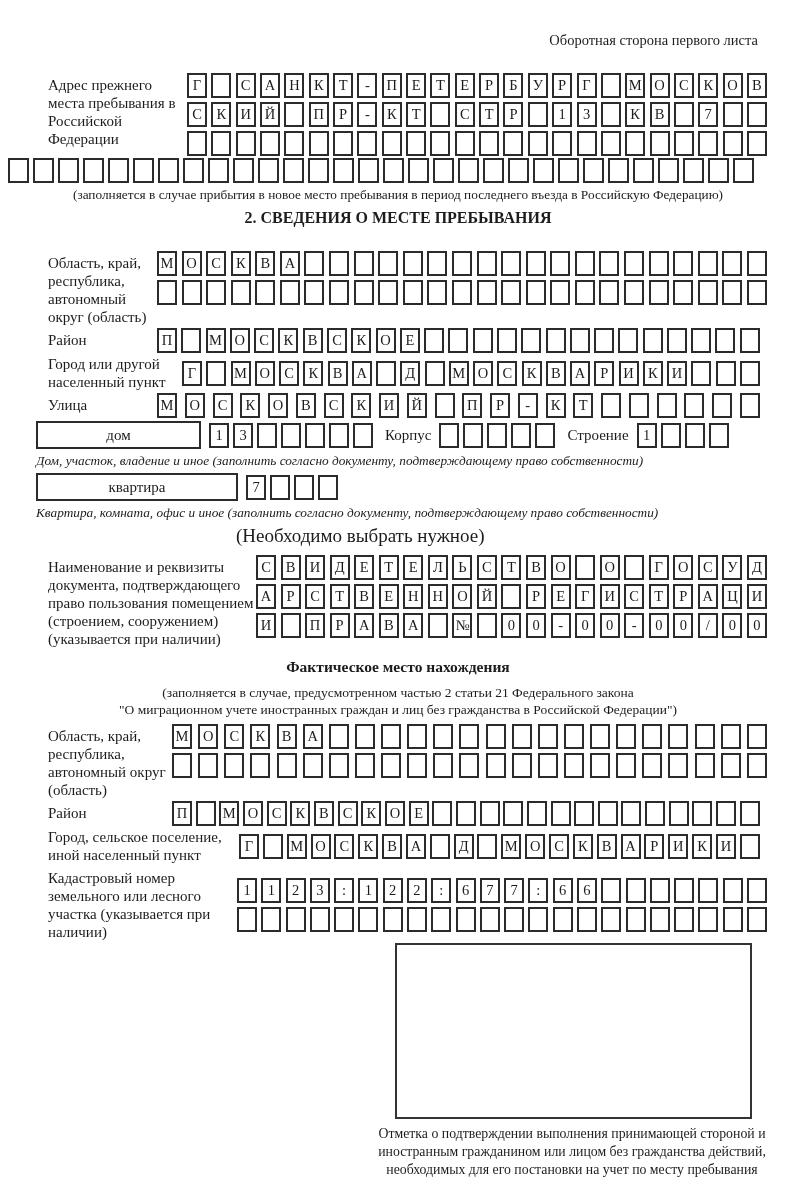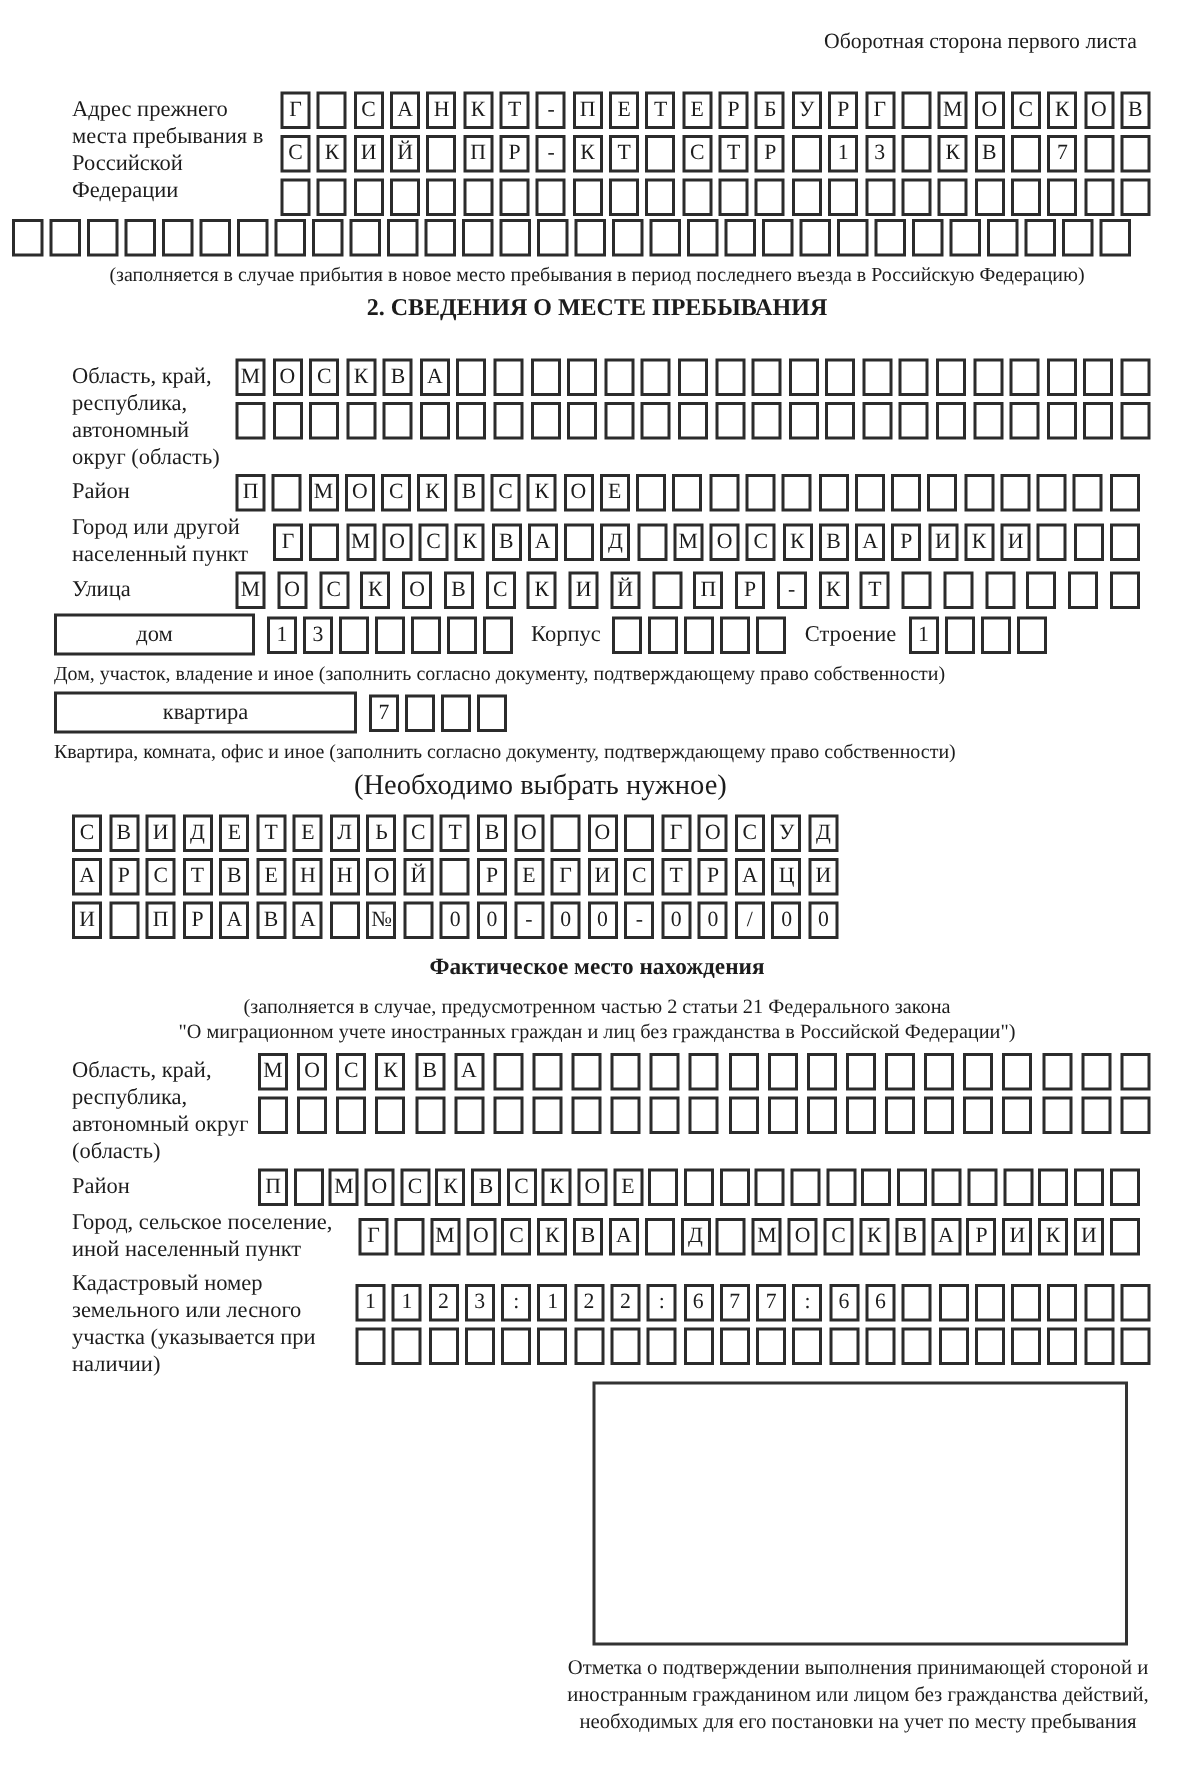--- a/index.html
+++ b/index.html
@@ -1,21 +1,21 @@
 <!DOCTYPE html>
 <html><head>
 <meta charset="utf-8">
 <style>
   * { margin:0; padding:0; box-sizing:border-box; }
   html,body { width:800px; }
   body {
     width:800px; height:1180px; background:#ffffff; overflow:hidden;
     font-family:"Liberation Serif","DejaVu Serif",serif; color:#1c1c1c;
   }
-  .page { width:800px; height:1180px; padding:0 40px 0 36px; position:relative; }
+  .page { width:800px; height:1180px; padding:12px 40px 0 36px; position:relative; }
 
   .header-note { text-align:right; font-size:14.5px; padding:20px 2px 0 0; margin-bottom:24px; }
 
   .frow { display:flex; margin-bottom:2px;margin-left:12px; }
   .flabel { font-size:15px; line-height:18px; flex:0 0 auto; padding-top:3px; }
   .cellcol { display:flex; flex-direction:column; gap:4px; }
 
   .cellrow { display:flex; justify-content:space-between; }
   .cellrow.gapped { justify-content:flex-start; gap:4px; }
   .cell {
@@ -26,30 +26,30 @@
   .fullrow { width:746px; margin-left:-28px; margin-bottom:4px; }
   .fullrow .cell { width:21px; }
 
   .w139 { width:139px; } .w109 { width:109px; } .w134 { width:134px; }
   .w208 { width:208px; } .w124 { width:124px; } .w191 { width:191px; } .w189 { width:189px; }
   .cw580 { width:580px; } .cw610 { width:610px; } .cw585 { width:585px; }
   .cw511 { width:511px; } .cw595 { width:595px; } .cw528 { width:528px; } .cw530 { width:530px; }
 
   .note { font-size:13.3px; line-height:16px; }
   .note.center { text-align:center;font-family:Liberation Serif, serif; }
-  .mb4 { margin-bottom:4px; } .mb6 { margin-bottom:6px; }
+  .mb4 { margin-bottom:4px;font-style:italic; } .mb6 { margin-bottom:6px; }
 
   .sec-title { text-align:center; font-weight:bold; font-size:16px; margin:6px 0 24px 0; }
 
   .domrow { display:flex; align-items:center; margin:3px 0 4px 0; }
   .named-box {
     border:2px solid #2b2b2b; height:28px; display:flex; align-items:center; justify-content:center;
     font-size:15px; flex:0 0 auto;
   }
-  .dom-box { width:134px; margin-right:8px; }
+  .dom-box { width:165px; margin-right:8px; }
   .kv-box  { width:202px; margin-right:8px; }
   .inline-label { font-size:15px; margin:0 8px 0 12px; }
 
   .mesto-row { display:flex; align-items:center; margin:8px 0 2px 0; }
   .mesto-label { font-size:15px; margin-right:10px; }
   .checkbox {
     width:23px; height:26px; border:2px solid #2b2b2b; flex:0 0 auto;
     font-size:15px; line-height:22px; text-align:center;
   }
   .opt-label { font-size:15px; margin:0 14px 0 10px; }
@@ -377,20 +377,21 @@
         <span class="cell"></span>
         <span class="cell"></span>
         <span class="cell"></span>
       </div>
   </div>
   <div class="note mb4">Квартира, комната, офис и иное (заполнить согласно документу, подтверждающему право собственности)</div>
 
   <div class="mesto-note">(Необходимо выбрать нужное)</div>
 
   <div class="frow">
+    <div class="flabel w208">Наименование и реквизиты документа, подтверждающего право пользования помещением (строением, сооружением) (указывается при наличии)</div>
     <div class="cellcol">
       <div class="cellrow cw511">
           <span class="cell">С</span>
           <span class="cell">В</span>
           <span class="cell">И</span>
           <span class="cell">Д</span>
           <span class="cell">Е</span>
           <span class="cell">Т</span>
           <span class="cell">Е</span>
           <span class="cell">Л</span>

